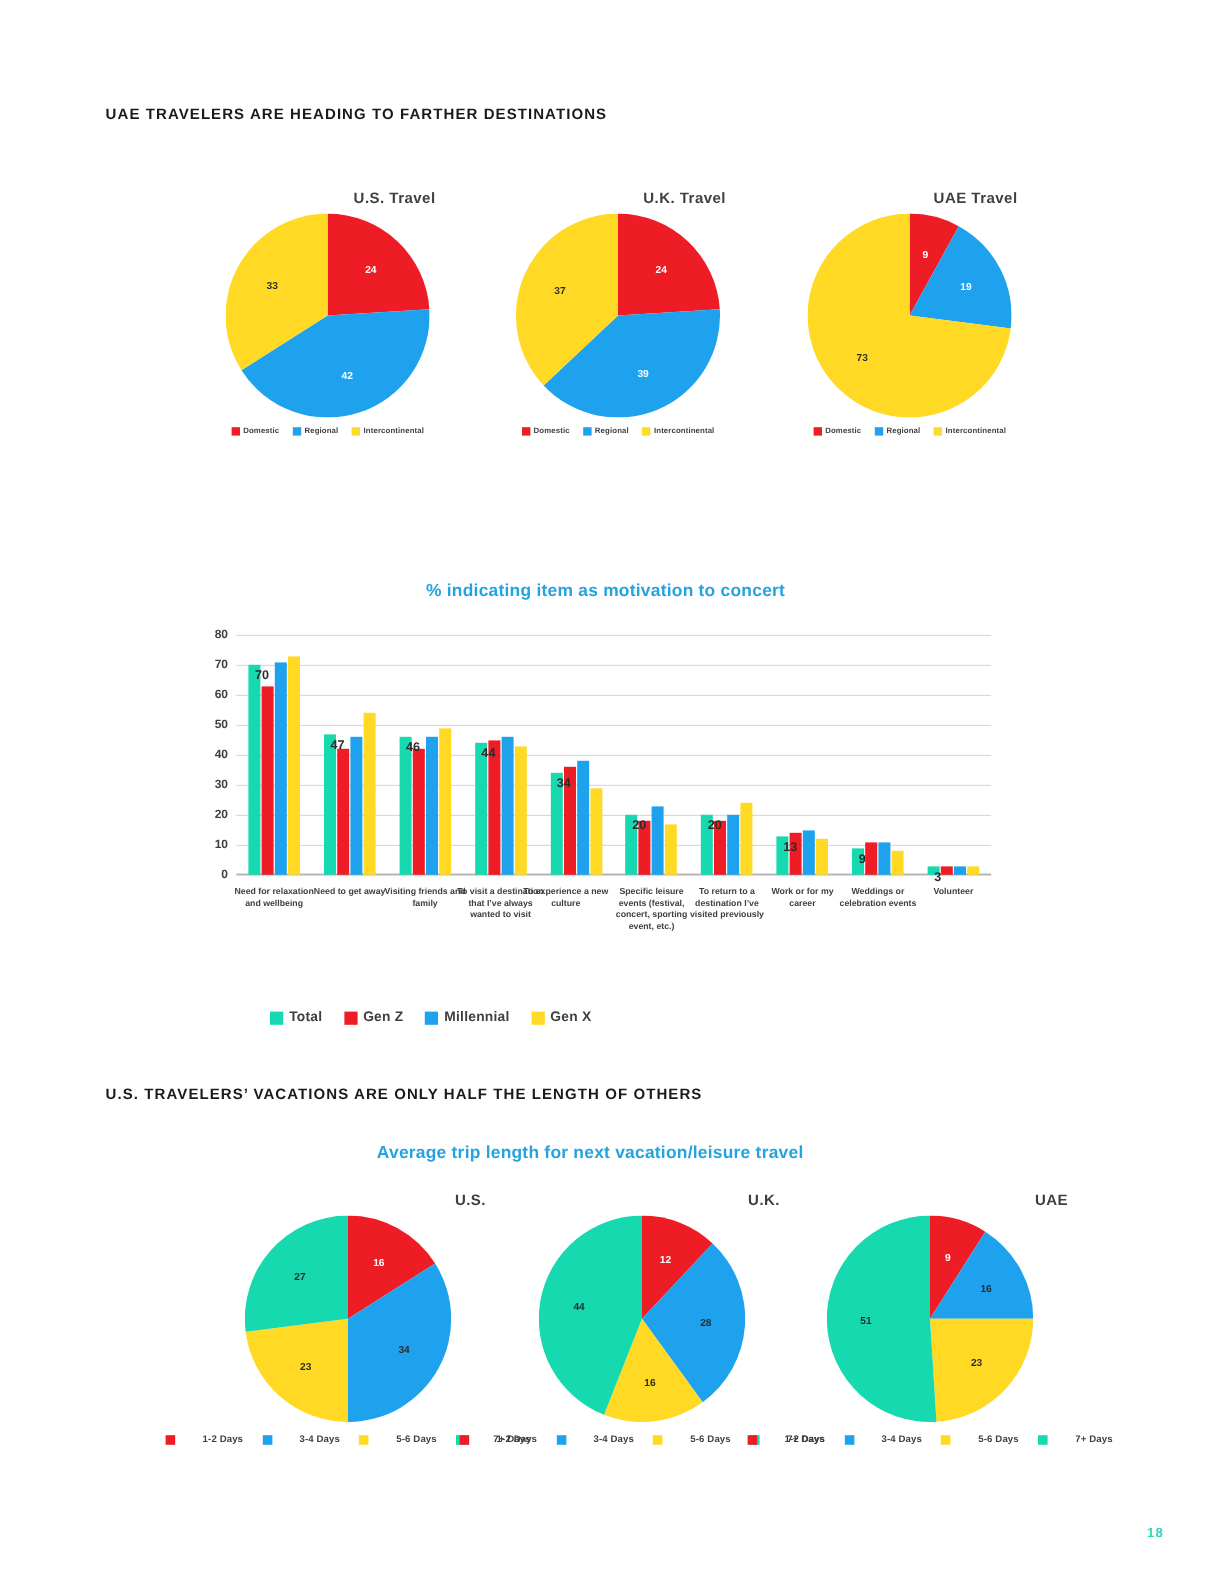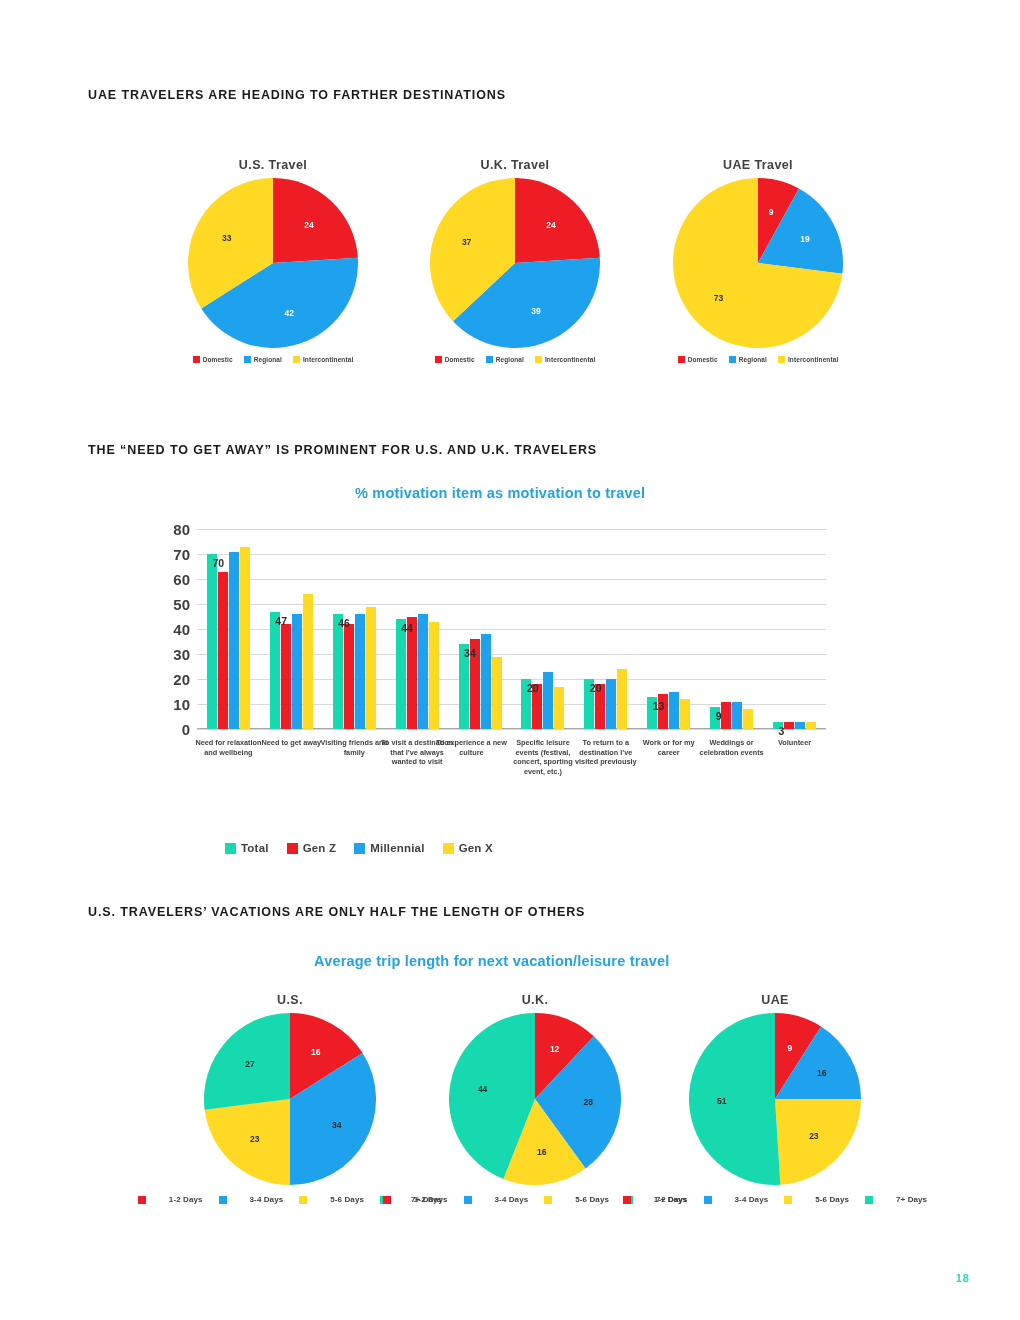--- a/index.html
+++ b/index.html
@@ -18,21 +18,21 @@
   .sub-title{
     position:absolute;
     font-size:14.5px;font-weight:bold;color:#23a3e0;
     letter-spacing:0.2px;white-space:nowrap;
   }
 
   
   .pie-row{position:absolute;left:0;width:1020px;}
   .pie-block{position:absolute;top:0;}
   .pie-title{
-    text-align:center;font-size:12.5px;font-weight:bold;color:#3f3f3f;
+    text-align:right;font-size:12.5px;font-weight:bold;color:#3f3f3f;
     letter-spacing:0.4px;margin-bottom:6px;
   }
   .pie-wrap{position:relative;margin:0 auto;}
   .pie-wrap svg{display:block;}
   .slice-label{
     font-size:8.5px;font-weight:bold;
     font-family:"Liberation Sans", sans-serif;
   }
   .pie-legend{
     display:flex;justify-content:center;align-items:center;
@@ -46,21 +46,21 @@
   .pie-legend.big .sw{width:8px;height:8px;}
   .pie-legend.big .tx{font-size:8px;margin-left:20px;}
 
   
   #bar-chart{position:absolute;left:0;top:520px;width:1020px;height:340px;}
   .plot{position:absolute;left:197px;top:9px;width:629px;height:200px;}
   .gridline{position:absolute;left:0;width:100%;height:1px;background:#d9d9d9;}
   .axisline{position:absolute;left:0;width:100%;height:1.4px;background:#a6a6a6;bottom:0;}
   .ytick{
     position:absolute;right:100%;margin-right:7px;
-    font-size:15px;font-weight:bold;color:#3f3f3f;
+    font-size:10px;font-weight:bold;color:#3f3f3f;
     transform:translateY(-50%);white-space:nowrap;padding-left:29px;
   }
   .group{position:absolute;bottom:0;display:flex;align-items:flex-end;justify-content:center;gap:1px;}
   .bar{width:10px;}
   .vlabel{
     position:absolute;font-size:10.5px;font-weight:bold;color:#2b2b2b;
     white-space:nowrap;
   }
   .xlabels{position:absolute;left:197px;top:218px;width:629px;height:105px;}
   .xlab{
@@ -162,22 +162,21 @@
             <span class="tx">Regional</span>
           </div>
           <div class="lg">
             <span class="sw" style="background: rgb(255, 217, 36);"></span>
             <span class="tx">Intercontinental</span>
           </div>
         </div>
       </div>
     </div>
 
-  <div class="section-title" style="top:443px;">THE “NEED TO GET AWAY” IS PROMINENT FOR U.S. AND U.K. TRAVELERS</div>
-  <div class="sub-title" style="left:355px;top:485px;">% motivation item as motivation to travel</div>
+  <div class="sub-title" style="left:355px;top:485px;">% indicating item as motivation to concert</div>
 
   <div id="bar-chart">
     <div class="plot" id="bar-plot">
         <div class="gridline" style="top: 200px;"></div>
         <div class="ytick" style="top: 200px;">0</div>
         <div class="gridline" style="top: 175px;"></div>
         <div class="ytick" style="top: 175px;">10</div>
         <div class="gridline" style="top: 150px;"></div>
         <div class="ytick" style="top: 150px;">20</div>
         <div class="gridline" style="top: 125px;"></div>

